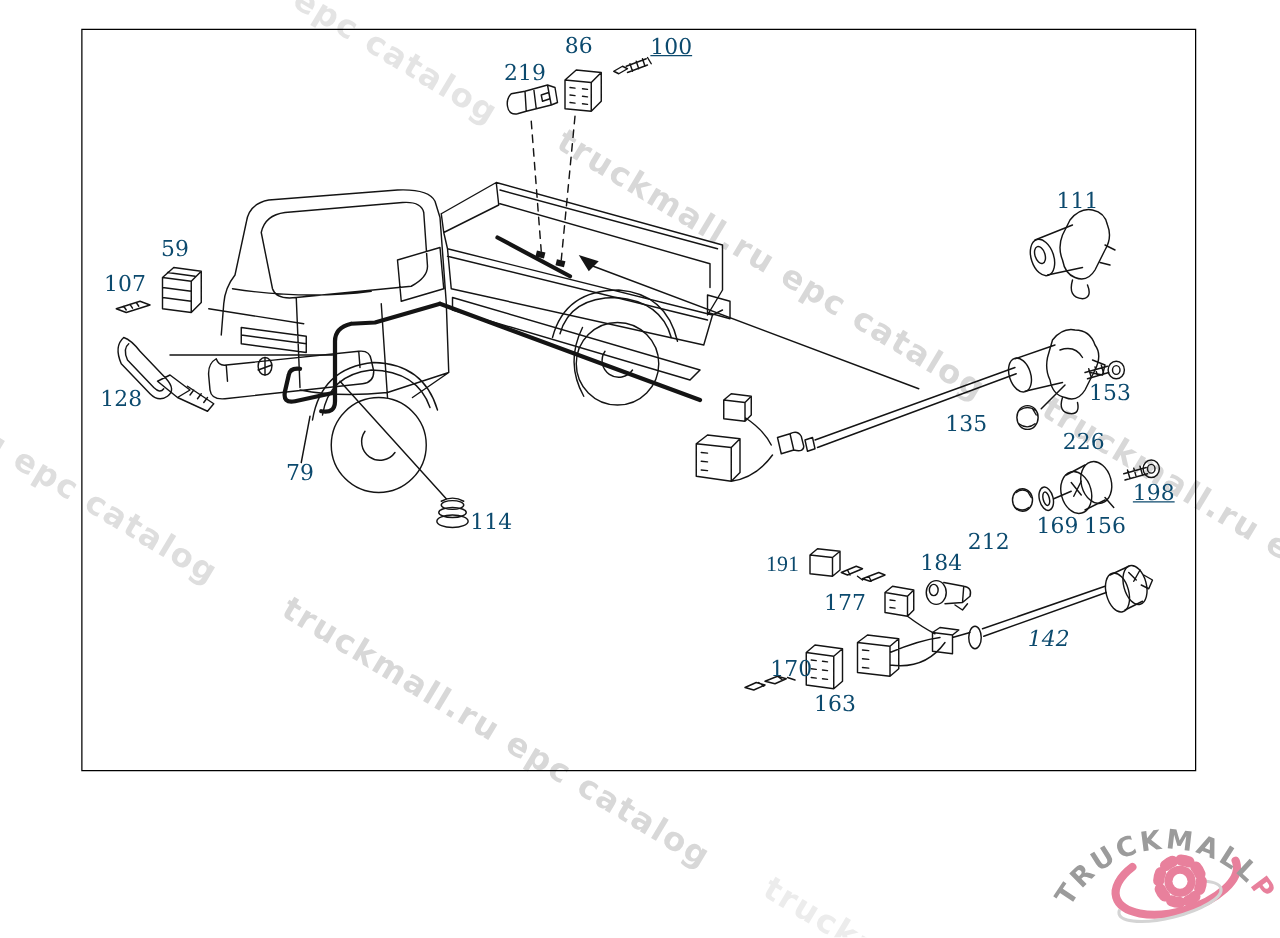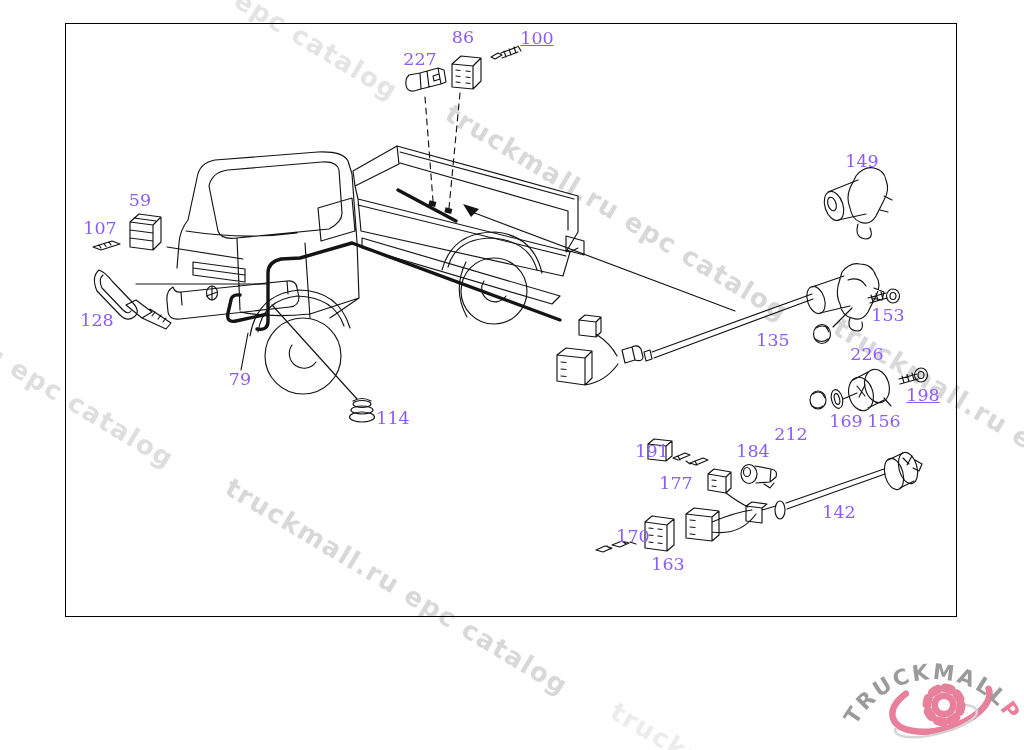--- a/index.html
+++ b/index.html
@@ -4,21 +4,21 @@
 <style>
   html,body{margin:0;padding:0;background:#fff;}
   .canvas{position:relative;width:1024px;height:750px;background:#fff;overflow:hidden;
           font-family:"DejaVu Sans",sans-serif;}
   .frame{position:absolute;left:65px;top:23px;width:892px;height:594px;
          border:1.5px solid #000;box-sizing:border-box;}
   .art{position:absolute;left:0;top:0;width:1024px;height:750px;}
   .wm{position:absolute;font-family:"DejaVu Sans",sans-serif;font-weight:bold;
       font-size:26px;letter-spacing:1.5px;white-space:nowrap;
       transform:rotate(31deg);transform-origin:left center;pointer-events:none;}
-  .plabel{position:absolute;font-family:"DejaVu Serif",serif;font-size:17.5px;color:#8b5cf6;
+  .plabel{position:absolute;font-family:"DejaVu Serif",serif;font-size:17.5px;color:#0c4a6e;
       transform:translate(-50%,-50%);white-space:nowrap;}
 </style>
 </head>
 <body>
 
 <div class="canvas">
 
   <div id="wm-layer">
       <div class="wm" style="left: 58px; top: -125px; color: rgb(228, 228, 228);">truckmall.ru epc catalog</div>
       <div class="wm" style="left: 448px; top: 96px; color: rgb(216, 216, 216);">truckmall.ru epc catalog</div>
@@ -229,34 +229,34 @@
         <textPath href="#logoArc" startOffset="0">
           <tspan fill="#9b9b9b">TRUCKMALL</tspan><tspan fill="#e8809c">PARTS</tspan>
         </textPath>
       </text>
     </g>
   </svg>
 
   <div id="label-layer">
       <span class="plabel" style="left: 463px; top: 37px;">86</span>
       <span class="plabel" style="left: 537px; top: 38px; text-decoration: underline;">100</span>
-      <span class="plabel" style="left: 420px; top: 59px;">227</span>
+      <span class="plabel" style="left: 420px; top: 59px;">219</span>
       <span class="plabel" style="left: 140px; top: 200px;">59</span>
       <span class="plabel" style="left: 100px; top: 228px;">107</span>
       <span class="plabel" style="left: 97px; top: 320px;">128</span>
       <span class="plabel" style="left: 240px; top: 379px;">79</span>
       <span class="plabel" style="left: 393px; top: 418px;">114</span>
       <span class="plabel" style="left: 755px; top: 340px; margin-left: 18px;">135</span>
-      <span class="plabel" style="left: 862px; top: 161px;">149</span>
+      <span class="plabel" style="left: 862px; top: 161px;">111</span>
       <span class="plabel" style="left: 888px; top: 315px;">153</span>
       <span class="plabel" style="left: 827px; top: 354px; margin-left: 40px;">226</span>
       <span class="plabel" style="left: 791px; top: 406px; margin-top: 28px;">212</span>
       <span class="plabel" style="left: 846px; top: 421px;">169</span>
       <span class="plabel" style="left: 884px; top: 421px;">156</span>
       <span class="plabel" style="left: 923px; top: 395px; text-decoration: underline;">198</span>
-      <span class="plabel" style="left: 652px; top: 451px;">191</span>
+      <span class="plabel" style="left: 626px; top: 451px; font-family: Liberation Serif, serif;">191</span>
       <span class="plabel" style="left: 676px; top: 483px;">177</span>
       <span class="plabel" style="left: 753px; top: 451px;">184</span>
-      <span class="plabel" style="left: 839px; top: 512px;">142</span>
+      <span class="plabel" style="left: 839px; top: 512px; font-style: italic;">142</span>
       <span class="plabel" style="left: 633px; top: 536px;">170</span>
       <span class="plabel" style="left: 668px; top: 564px;">163</span>
     </div>
 </div>
 
 </body></html>

